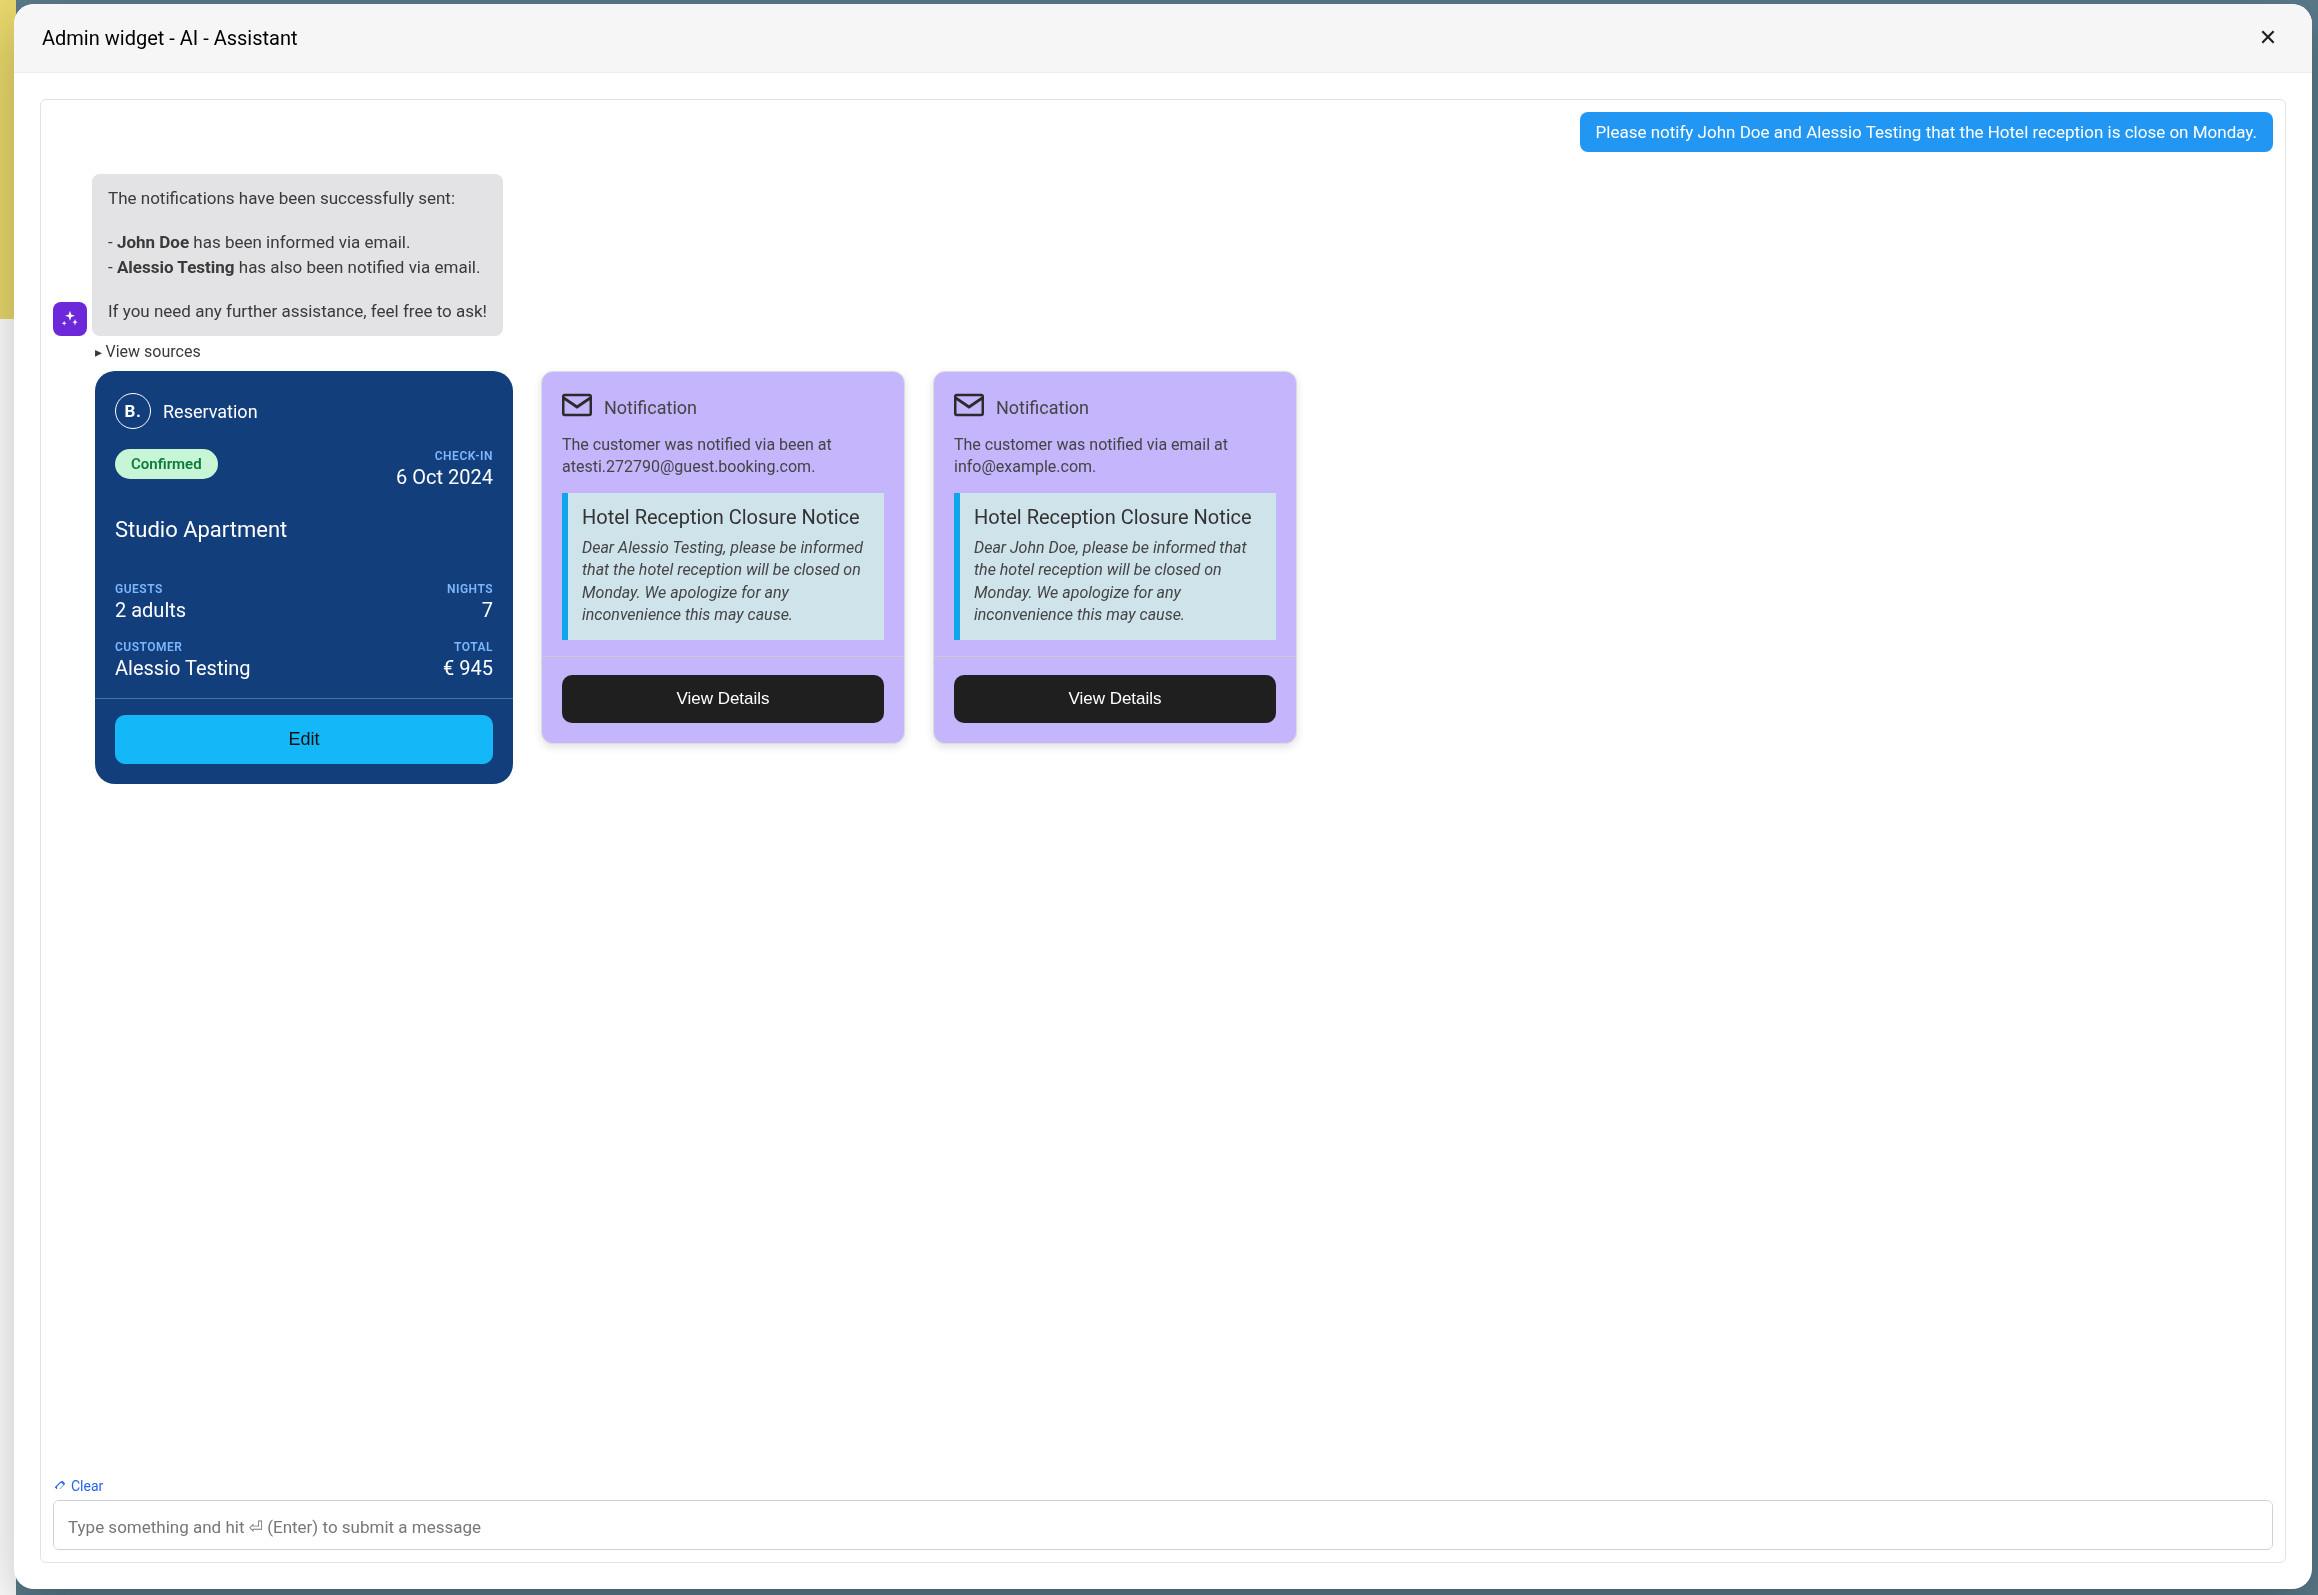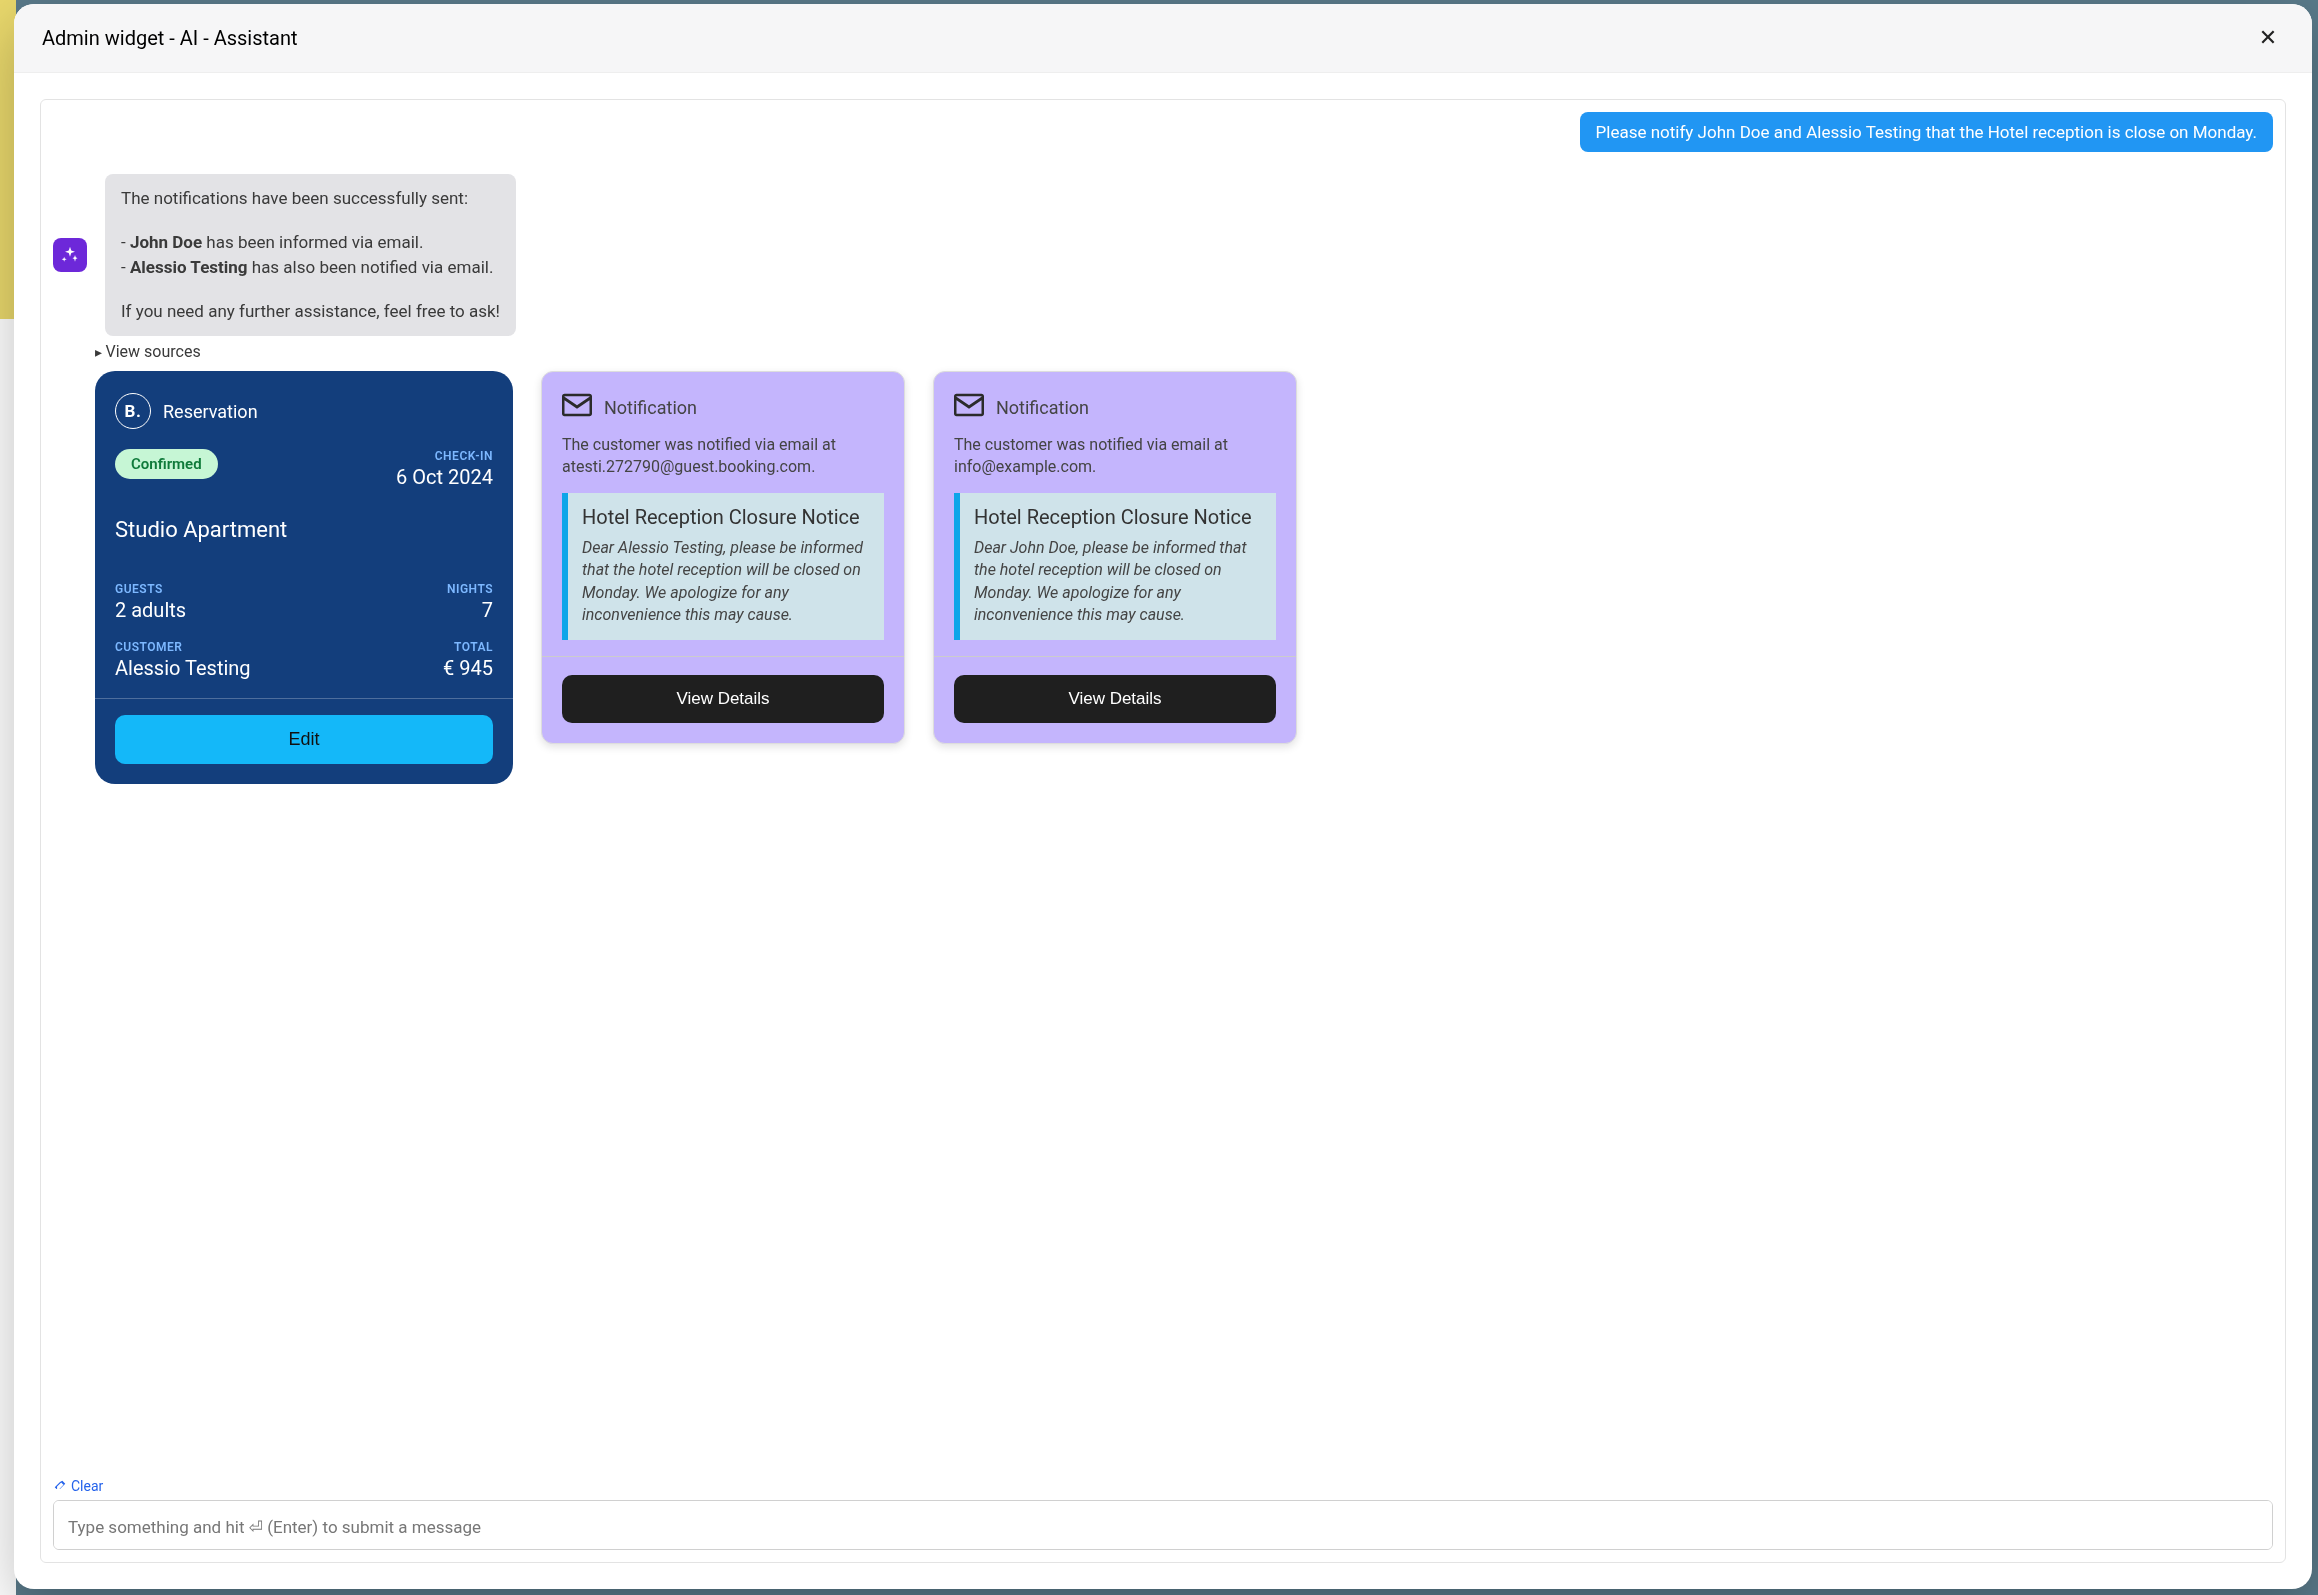--- a/index.html
+++ b/index.html
@@ -59,21 +59,21 @@
   }
   .user-row { display:flex; justify-content:flex-end; margin-bottom: 22px; }
   .user-bubble {
     background:#2196f3;
     color:#fff;
     padding:10px 16px;
     border-radius:8px;
     font-size:17px;
     max-width: 70%;
   }
-  .assistant-row { display:flex; align-items:center; gap:18px; }
+  .assistant-row { display:flex; align-items:flex-end; gap:5px; }
   .spark-icon {
     width:34px; height:34px; border-radius:8px;
     background:#6d28d9;
     display:flex; align-items:center; justify-content:center;
     flex-shrink:0;
   }
   .spark-icon svg { width:20px; height:20px; fill:#fff; }
   .assistant-bubble {
     background:#e3e3e6;
     border-radius:8px;
@@ -261,21 +261,21 @@
 
         <div class="notif-card">
           <div class="notif-head">
             <span class="mail-icon">
               <svg viewBox="0 0 24 18">
                   <path d="M2 0h20c1.1 0 2 .9 2 2v14c0 1.1-.9 2-2 2H2c-1.1 0-2-.9-2-2V2C0 .9.9 0 2 0zm0 2v.4l10 6.8 10-6.8V2H2zm0 14h20V5.2l-10 6.8L2 5.2V16z"></path>
                 </svg>
             </span>
             <span class="notif-title">Notification</span>
           </div>
-          <div class="notif-desc">The customer was notified via email at atesti.272790@guest.booking.com.</div>
+          <div class="notif-desc">The customer was notified via been at atesti.272790@guest.booking.com.</div>
           <div class="notif-block">
             <div class="notif-subject">Hotel Reception Closure Notice</div>
             <div class="notif-body">Dear Alessio Testing, please be informed that the hotel reception will be closed on Monday. We apologize for any inconvenience this may cause.</div>
           </div>
           <hr class="notif-sep">
           <div class="notif-footer">
             <button class="view-btn">View Details</button>
           </div>
         </div>
 

